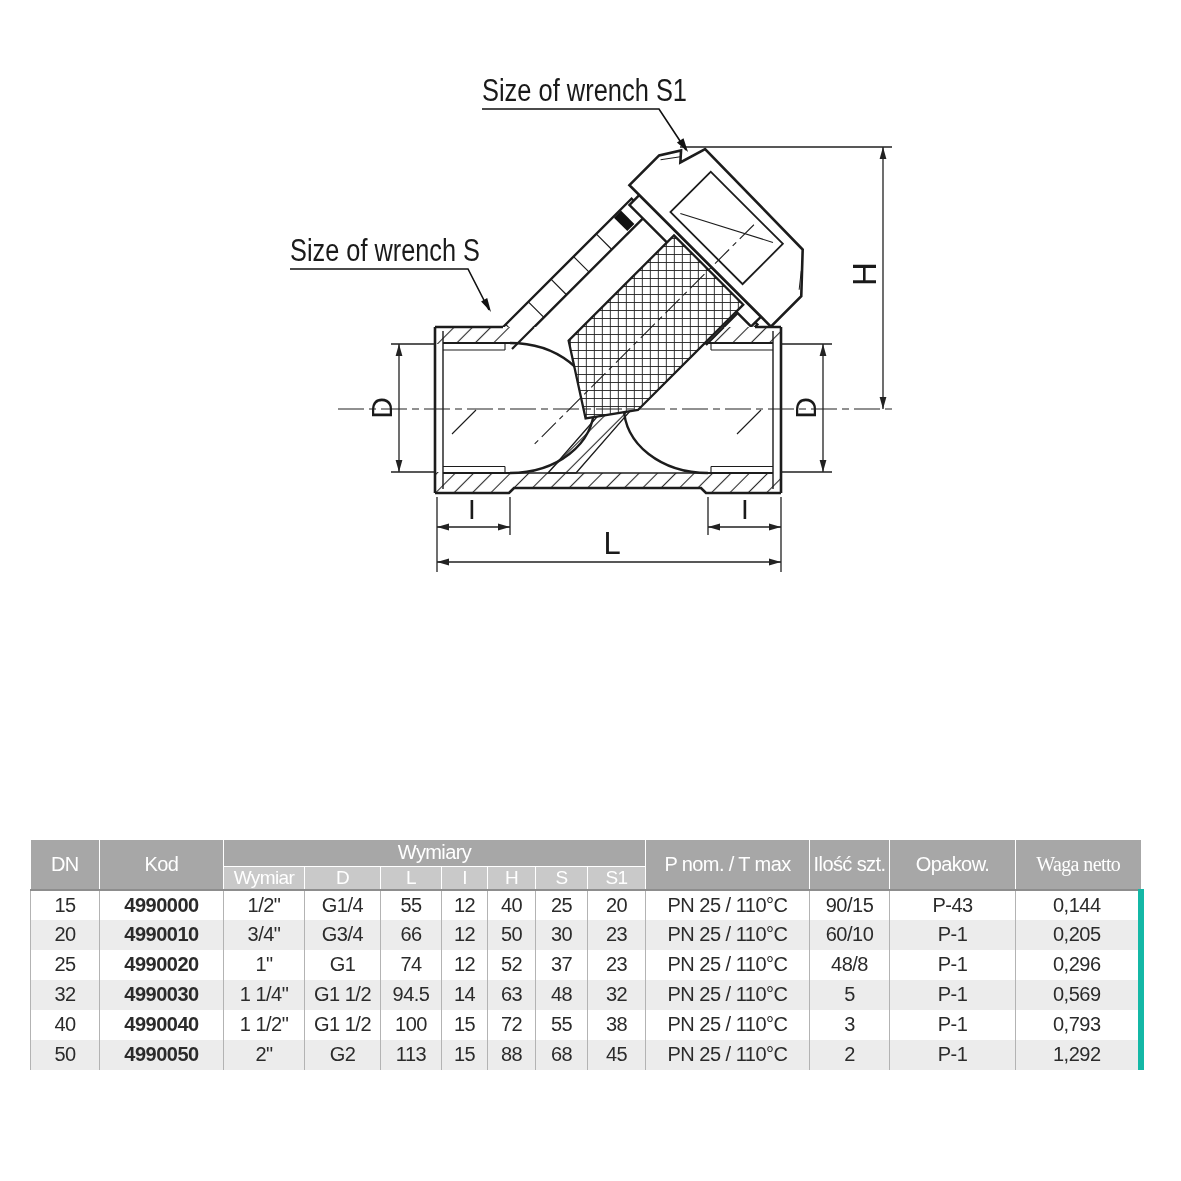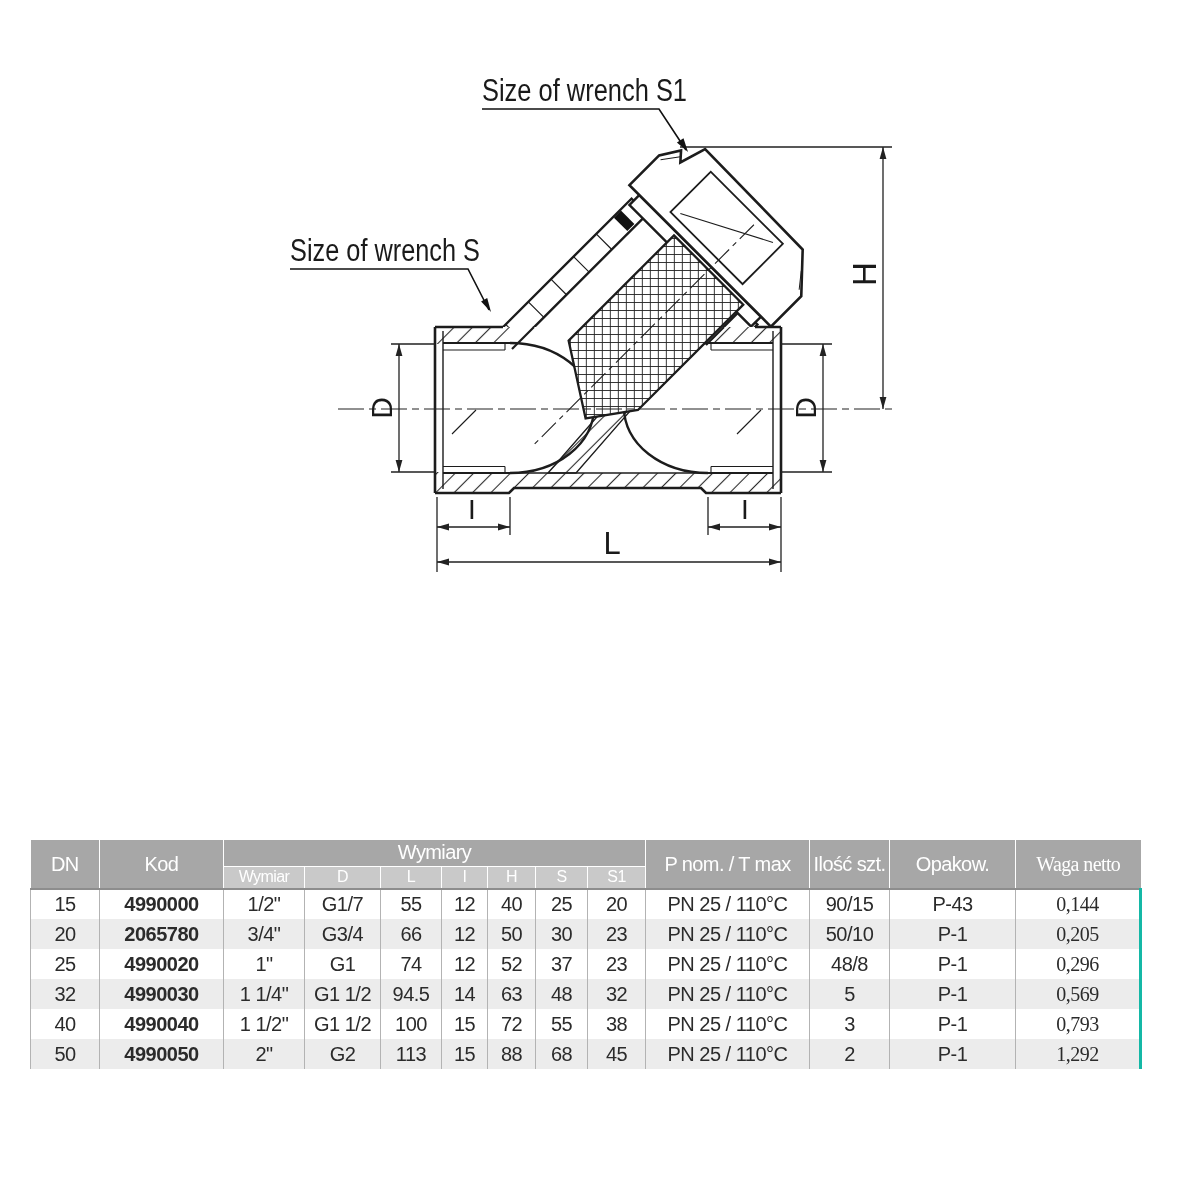--- a/index.html
+++ b/index.html
@@ -11,27 +11,27 @@
   table.spec{position:absolute;left:30px;top:840px;width:1110px;border-collapse:collapse;
              table-layout:fixed;font-family:"Liberation Sans",sans-serif;}
   table.spec th, table.spec td{padding:0;text-align:center;vertical-align:middle;
              white-space:nowrap;overflow:hidden;}
   thead th{color:#ffffff;font-weight:normal;font-size:20px;letter-spacing:-0.6px;}
   th.hmain{background:#a7a7a7;border-right:1px solid rgba(255,255,255,.75);}
   th.hmain:last-child{border-right:none;font-family:Liberation Serif, serif;}
   tr.hrow1{height:26px;}
   tr.hrow2{height:23px;}
   th.hsub{background:#c9c9c9;border-right:1px solid #ffffff;border-top:1px solid #ffffff;
-          font-size:16px;}
+          font-size:19px;}
   tbody tr{height:30px;background:#ffffff;}
   tbody tr.alt{background:#ececec;}
   tbody td{font-size:20px;color:#2b2b2b;letter-spacing:-0.5px;
            border-right:1px solid #b3b3b3;}
   tbody td:first-child{border-left:1px solid #b3b3b3;}
-  tbody td:last-child{border-right:3px solid #14b8a6;font-family:Liberation Serif, serif;}
+  tbody td:last-child{border-right:6px solid #14b8a6;}
   tbody tr:first-child td{border-top:2px solid #8d8d8d;}
   td.bold{font-weight:bold;}
 
   
   .dimtxt{font-family:"Liberation Sans",sans-serif;fill:#1a1a1a;}
 </style>
 </head>
 <body>
 
 <div class="page">
@@ -167,43 +167,43 @@
         <th class="hsub">H</th>
         <th class="hsub">S</th>
         <th class="hsub">S1</th>
       </tr>
     </thead>
     <tbody>
         <tr>
           <td>15</td>
           <td class="bold">4990000</td>
           <td>1/2"</td>
-          <td>G1/7</td>
+          <td>G1/4</td>
           <td>55</td>
           <td>12</td>
           <td>40</td>
           <td>25</td>
           <td>20</td>
           <td>PN 25 / 110°C</td>
           <td>90/15</td>
           <td>P-43</td>
           <td>0,144</td>
         </tr>
         <tr class="alt">
           <td>20</td>
-          <td class="bold">2065780</td>
+          <td class="bold">4990010</td>
           <td>3/4"</td>
           <td>G3/4</td>
           <td>66</td>
           <td>12</td>
           <td>50</td>
           <td>30</td>
           <td>23</td>
           <td>PN 25 / 110°C</td>
-          <td>50/10</td>
+          <td>60/10</td>
           <td>P-1</td>
           <td>0,205</td>
         </tr>
         <tr>
           <td>25</td>
           <td class="bold">4990020</td>
           <td>1"</td>
           <td>G1</td>
           <td>74</td>
           <td>12</td>

